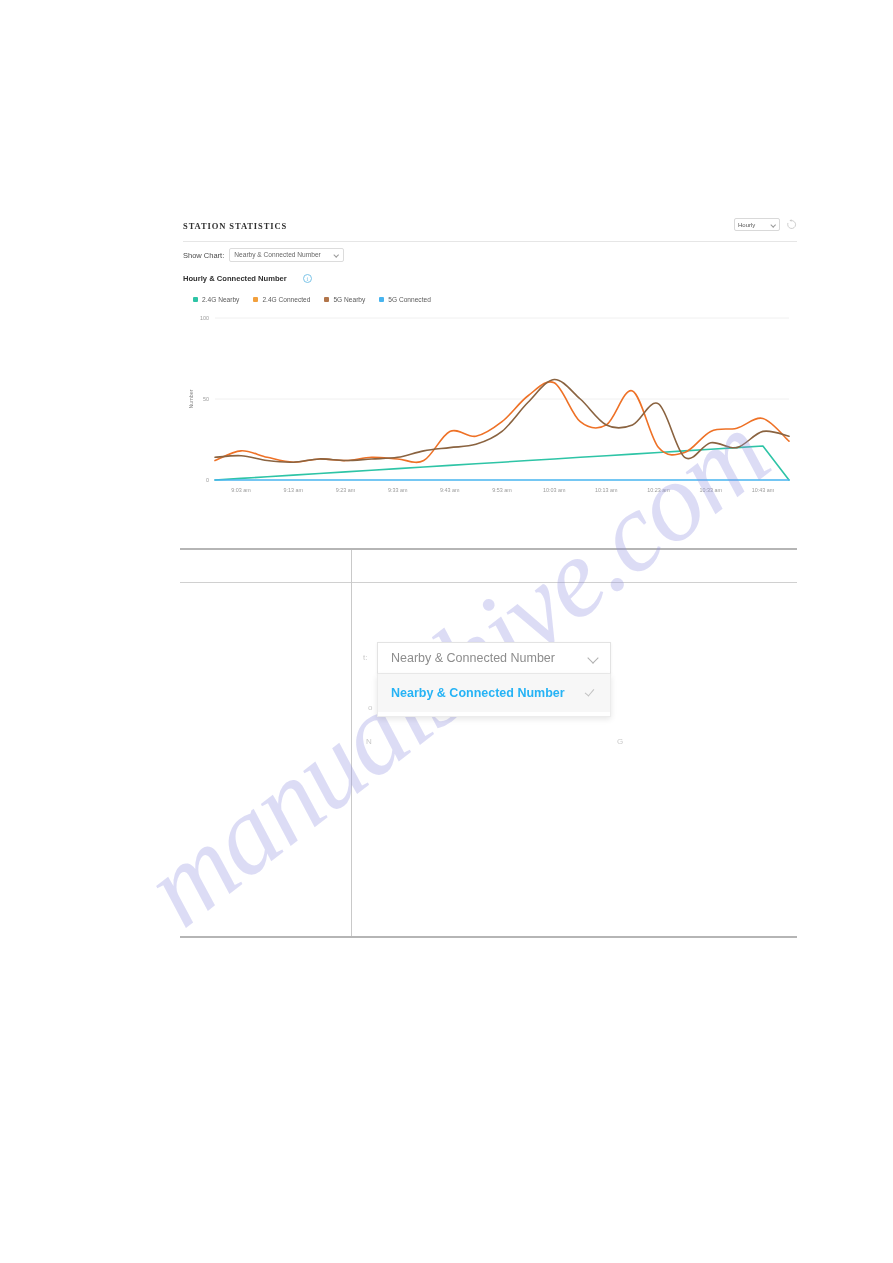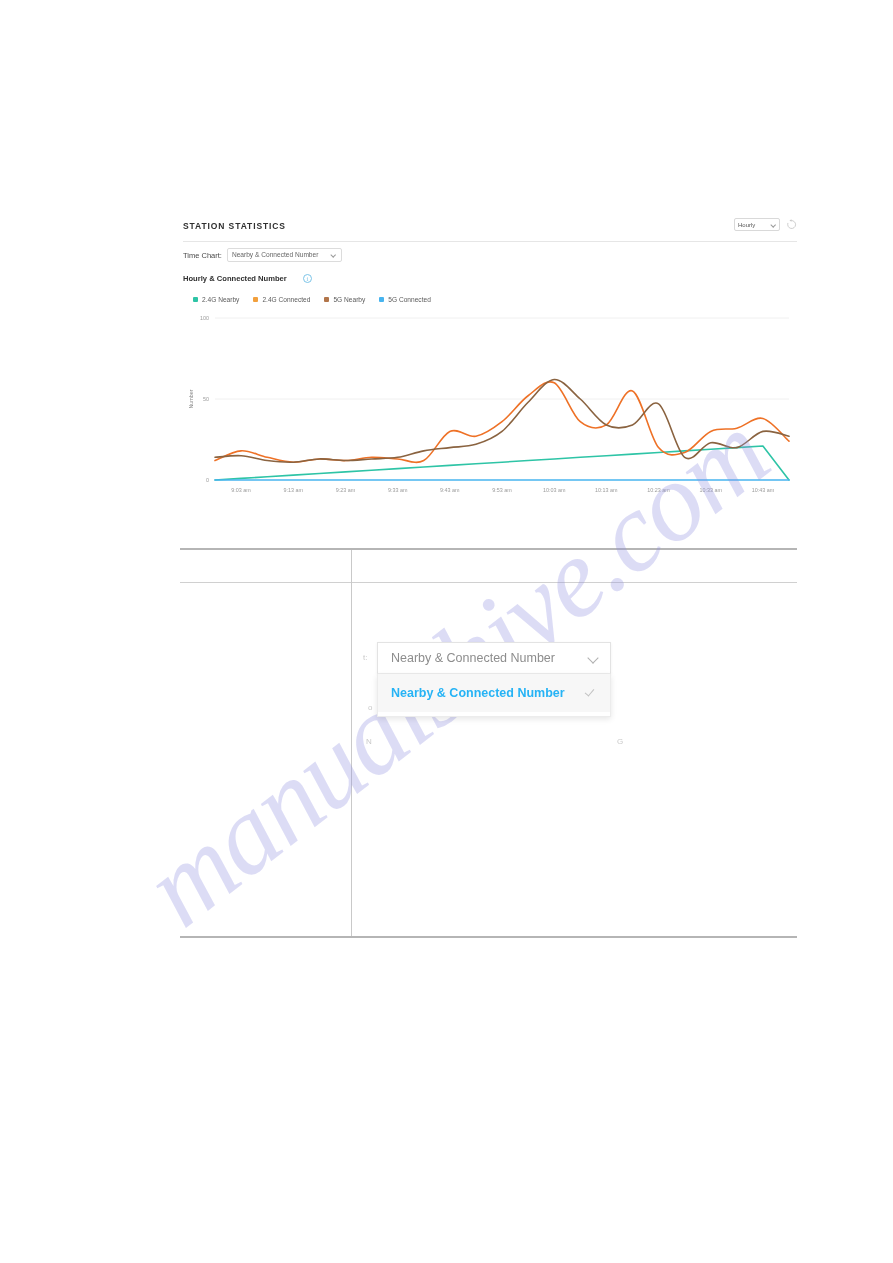--- a/index.html
+++ b/index.html
@@ -56,20 +56,21 @@
     border-bottom: 1px solid #e6e6e6;
   }
   .panel-title {
     position: absolute;
     left: 0;
     top: 3px;
     font-size: 8.5px;
     font-weight: bold;
     letter-spacing: 0.9px;
     color: #2f2f2f;
+    font-family: Liberation Serif, serif;
   }
   .header-tools {
     position: absolute;
     right: 0;
     top: 0;
     display: flex;
     align-items: center;
     gap: 6px;
   }
   .mini-select {
@@ -356,21 +357,21 @@
       <div class="refresh-icon">
         <svg width="11" height="11" viewBox="0 0 16 16" aria-hidden="true">
           <path d="M8 2.2 A5.8 5.8 0 1 1 2.6 6.3" fill="none" stroke="#c9c9c9" stroke-width="1.3" stroke-linecap="round"></path>
           <path d="M8 0.4 L8 4 L5 2.2 Z" fill="#c9c9c9"></path>
         </svg>
       </div>
     </div>
   </div>
 
   <div class="showchart-row">
-    <span class="showchart-label">Time Chart:</span>
+    <span class="showchart-label">Show Chart:</span>
     <div class="select-box">
       <span class="sb-label">Nearby &amp; Connected Number</span>
       <span class="chev"></span>
     </div>
   </div>
 
   <div class="chart-title-row">
     <span class="chart-title">Hourly &amp; Connected Number</span>
     <span class="info-icon">i</span>
   </div>

